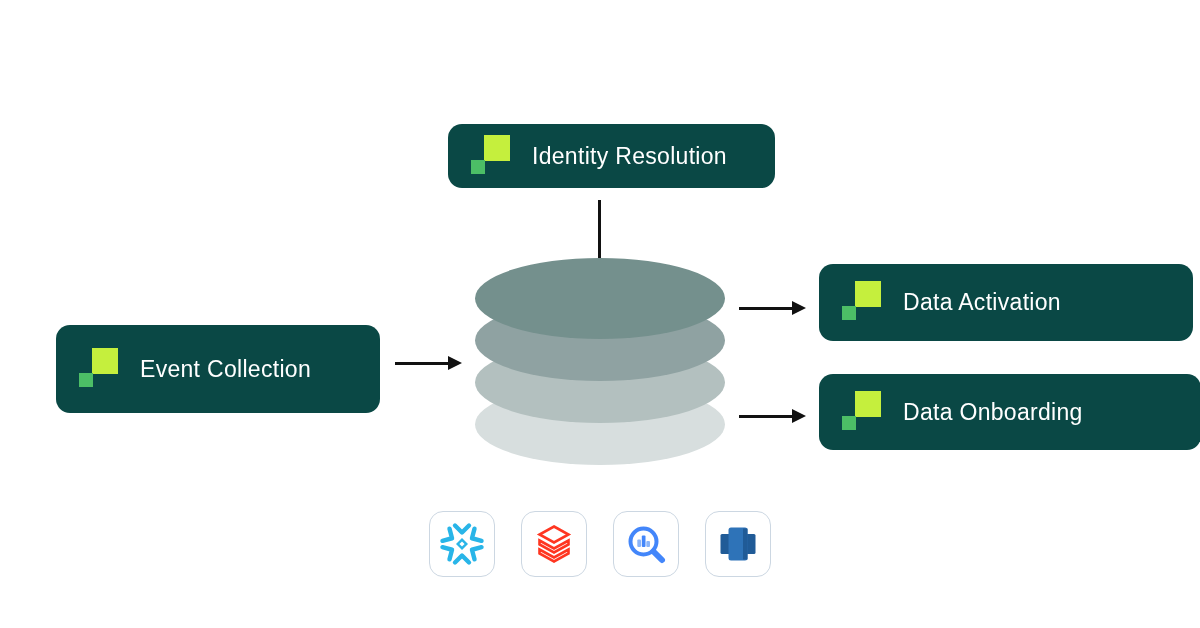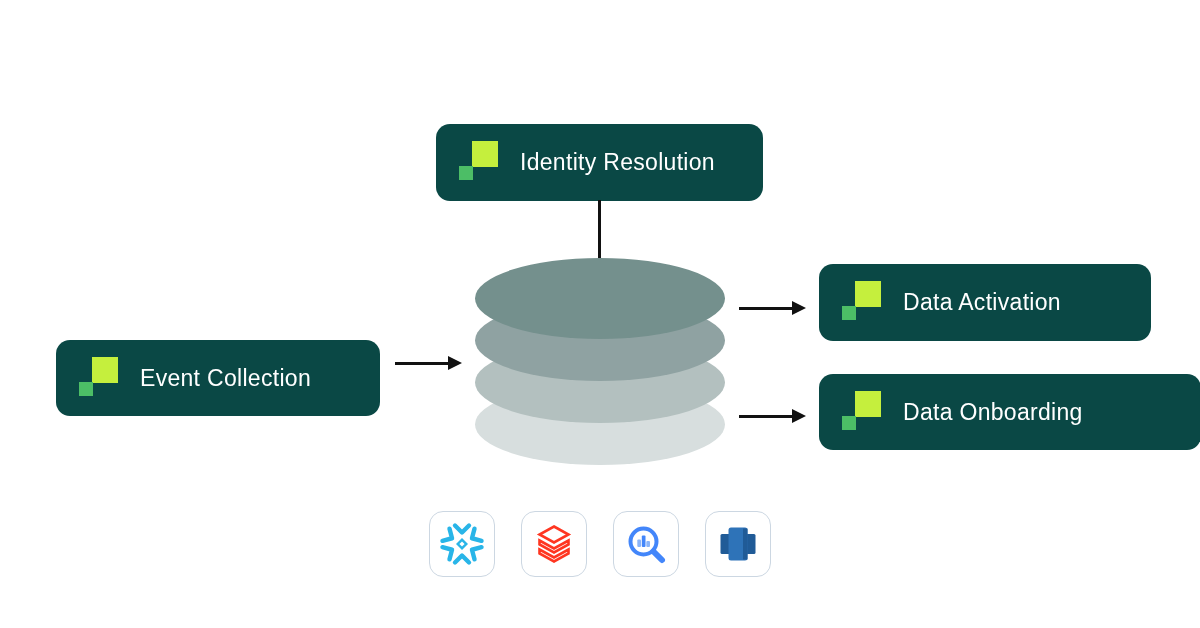--- a/index.html
+++ b/index.html
@@ -28,23 +28,23 @@
     color: #ffffff;
     font-size: 23px;
     font-weight: 500;
     letter-spacing: 0.3px;
     white-space: nowrap;
   }
   .brand-logo { position: relative; width: 39px; height: 43px; flex: none; }
   .sq-big   { position: absolute; left: 13px; top: 0;    width: 26px; height: 26px; background: #C5EF3D; }
   .sq-small { position: absolute; left: 0;    top: 25px; width: 14px; height: 14px; background: #4CBE66; }
 
-  #node-identity   { left: 436px; top: 124px; width: 327px; height: 77px; }
-  #node-event      { left:  56px; top: 340px; width: 324px; height: 76px; }
-  #node-activation { left: 819px; top: 264px; width: 332px; height: 77px; }
+  #node-identity   { left: 448px; top: 124px; width: 327px; height: 64px; }
+  #node-event      { left:  56px; top: 325px; width: 324px; height: 88px; }
+  #node-activation { left: 819px; top: 264px; width: 374px; height: 77px; }
   #node-onboarding { left: 819px; top: 374px; width: 382px; height: 76px; }
 
   
   .v-line {
     position: absolute;
     left: 598px; top: 200px;
     width: 3px; height: 63px;
     background: #111111;
   }
   .arrow { position: absolute; height: 14px; }

